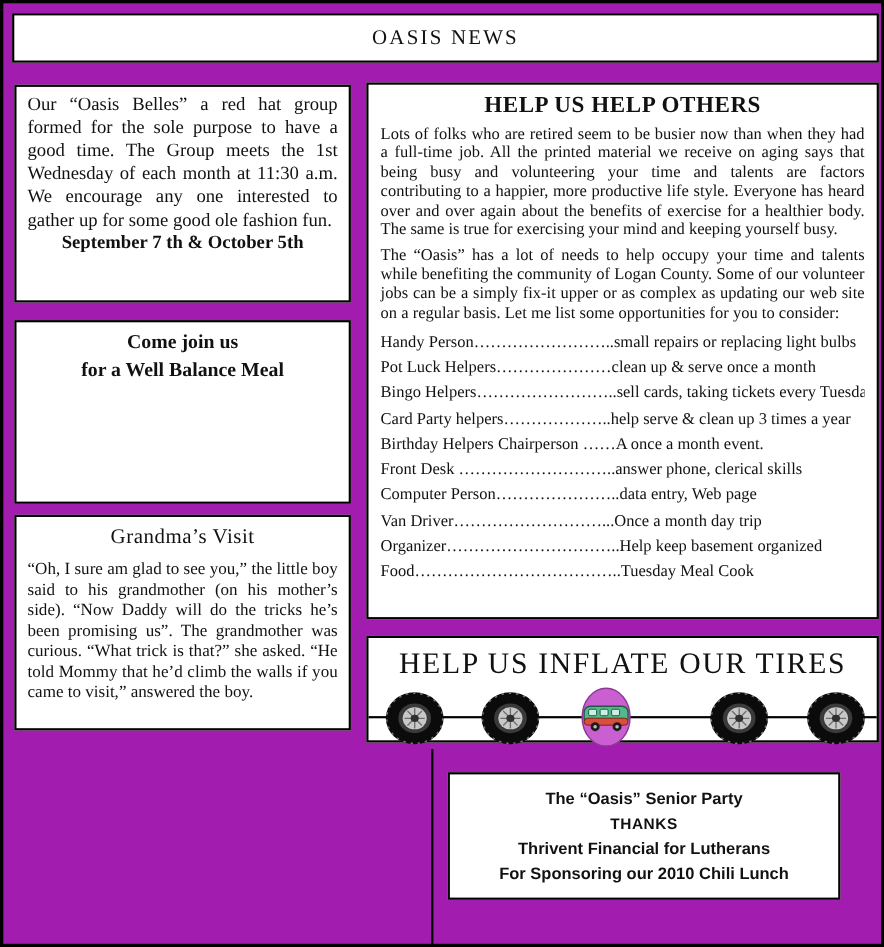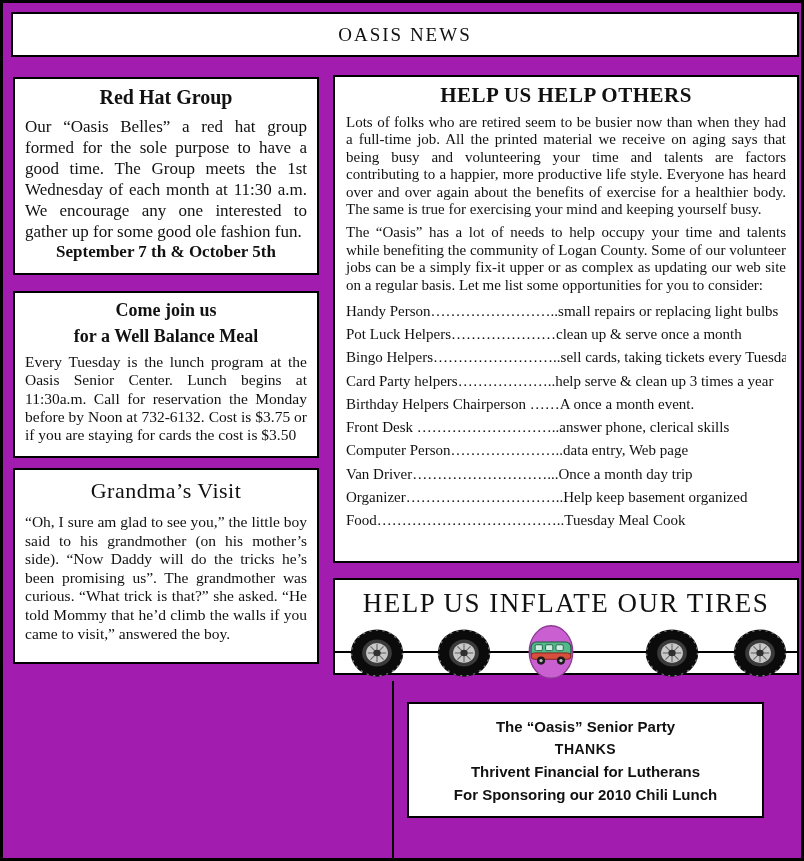--- a/index.html
+++ b/index.html
@@ -19,21 +19,21 @@
   .redhat{left:10px;top:74px;width:306px;height:198px;padding:5px 10px 4px}
   .redhat h2{margin:2px 0 7px;text-align:center;font-size:20px;font-weight:bold}
   .redhat .body{font-size:17px;line-height:1.24;text-align:justify}
   .redhat .dates{margin-top:0;text-align:center;font-size:17px;font-weight:bold}
 
   .meal{left:10px;top:288px;width:306px;height:167px;padding:4px 10px}
   .meal .t1,.meal .t2{text-align:center;font-size:18px;font-weight:bold;line-height:1.45}
   .meal .body{margin-top:4px;font-size:15.5px;line-height:1.18;text-align:justify}
 
   .grandma{left:10px;top:465px;width:306px;height:196px;padding:6px 10px}
-  .grandma h2{margin:2px 0 9px;text-align:center;font-size:22px;font-weight:normal;letter-spacing:.5px}
+  .grandma h2{margin:2px 0 9px;text-align:center;font-size:19px;font-weight:normal;letter-spacing:.5px}
   .grandma .body{font-size:15.5px;line-height:1.2;text-align:justify}
 
   
   .helpothers{left:330px;top:72px;width:466px;height:488px;padding:4px 11px}
   .helpothers h2{margin:2px 0 6px;text-align:center;font-size:21px;font-weight:bold;letter-spacing:.5px}
   .helpothers p{margin:0 0 6px;font-size:15px;line-height:1.16;text-align:justify}
   .vlist{margin-top:2px}
   .vlist .line{font-size:15px;line-height:1.55;white-space:nowrap;overflow:hidden}
 
   .tiresbox{left:330px;top:575px;width:466px;height:97px;overflow:visible}
@@ -57,29 +57,27 @@
 </head>
 <body>
 
 <div class="page">
 
   <div class="box masthead">
     <span class="t">OASIS NEWS</span>
   </div>
 
   <div class="box redhat">
-    <h2>Red Hat Group</h2>
     <div class="body">Our “Oasis Belles” a red hat group formed for the sole purpose to have a good time. The Group meets the 1st Wednesday of each month at 11:30 a.m. We encourage any one interested to gather up for some good ole fashion fun.</div>
     <div class="dates">September 7 th &amp; October 5th</div>
   </div>
 
   <div class="box meal">
     <div class="t1">Come join us</div>
     <div class="t2">for a Well Balance Meal</div>
-    <div class="body">Every Tuesday is the lunch program at the Oasis Senior Center.  Lunch begins at 11:30a.m.  Call for reservation the Monday  before by Noon at 732-6132.  Cost is $3.75 or if you are staying for cards the cost is $3.50</div>
   </div>
 
   <div class="box grandma">
     <h2>Grandma’s Visit</h2>
     <div class="body">“Oh, I sure am glad to see you,” the little boy said to his grandmother (on his mother’s side). “Now Daddy will do the tricks he’s been promising us”.  The grandmother was curious. “What trick is that?”  she asked.  “He told Mommy that he’d climb the walls if you came to visit,”  answered  the boy.</div>
   </div>
 
   <div class="box helpothers">
     <h2>HELP US HELP OTHERS</h2>
     <p>Lots  of folks who are retired seem to be busier now than when they had a full-time job. All the printed material we receive on aging says that   being busy and volunteering your time and   talents are factors contributing to a happier, more productive life style. Everyone has heard over and over again about the benefits of exercise for a healthier body. The same is true for    exercising your mind and keeping yourself busy.</p>

